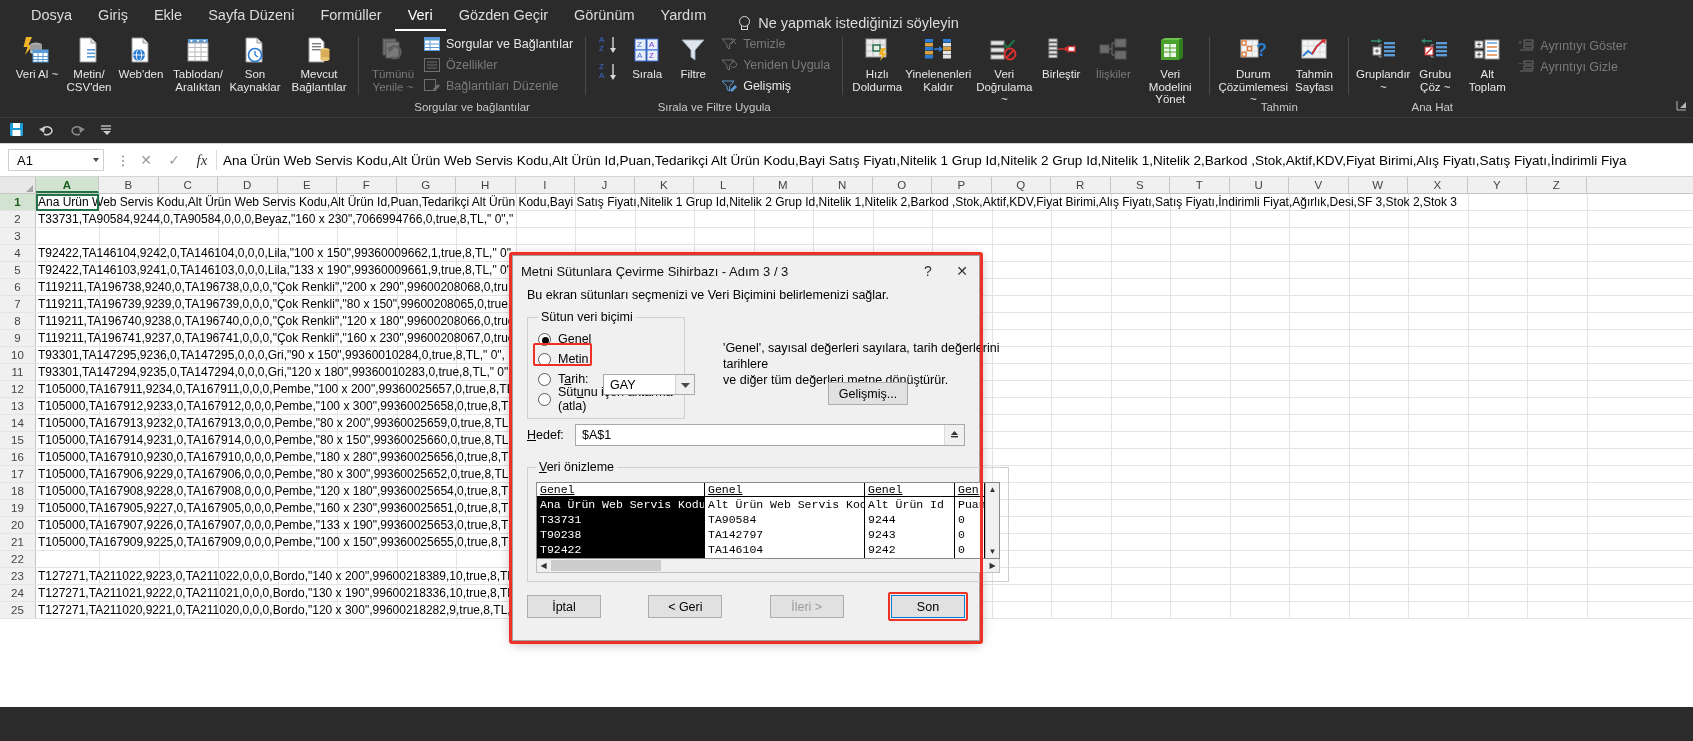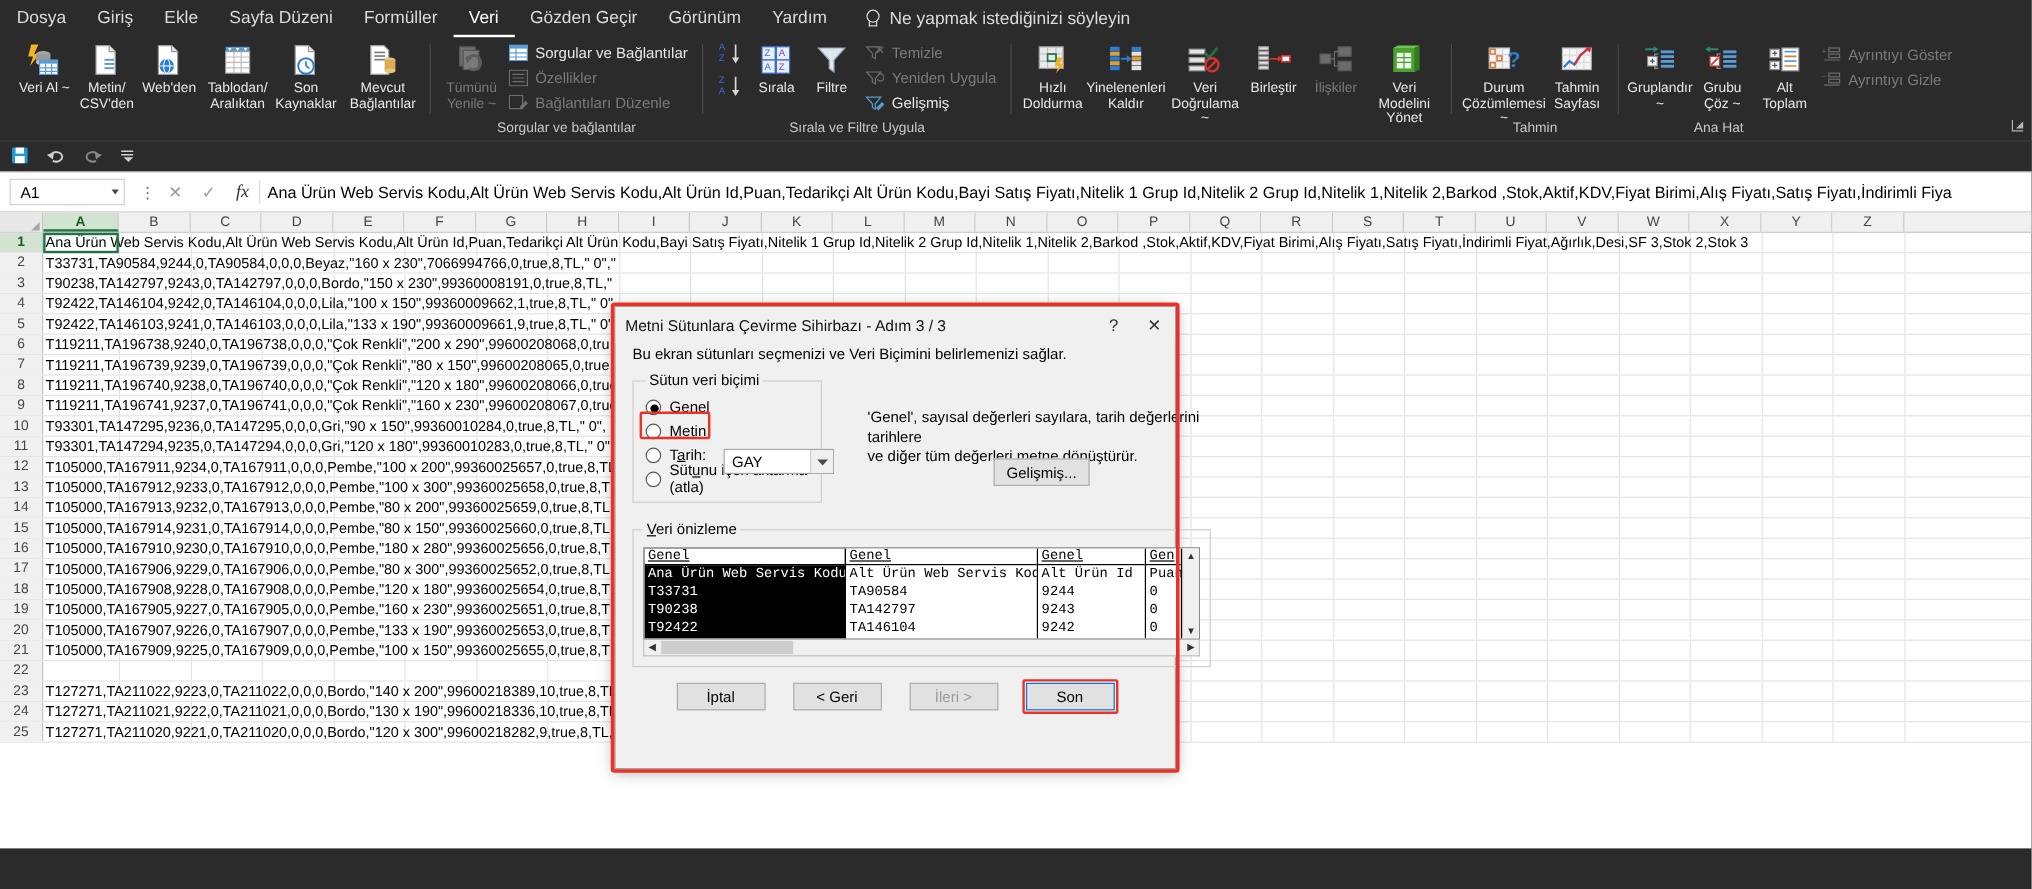--- a/index.html
+++ b/index.html
@@ -8,22 +8,22 @@
     width:1693px; height:741px;
     font-family:"Liberation Sans", sans-serif;
     background:#2b2b2b;
     overflow:hidden;
     position:relative;
   }
 
   
   .ribbon-wrap { background:#2b2b2b; color:#e8e8e8; }
   .tabs {
-    display:flex; align-items:center; height:31px;
-    padding-left:1px; font-size:14.5px;
+    display:flex; align-items:flex-end; height:31px;
+    padding-left:18px; font-size:14.5px;
   }
   .tab { padding:0 13px; height:31px; line-height:31px; color:#dcdcdc; white-space:nowrap; }
   .tab.active { color:#ffffff; border-bottom:2px solid #ffffff; }
   .tellme { display:flex; align-items:center; gap:8px; margin-left:18px; color:#dcdcdc; font-size:14.5px; }
   .bulb { width:13px; height:15px; position:relative; display:inline-block; }
   .bulb:before{ content:""; position:absolute; left:2px; top:0; width:9px; height:9px; border:1.4px solid #d8d8d8; border-radius:50%;}
   .bulb:after{ content:""; position:absolute; left:4px; top:9px; width:5px; height:4px; border:1.4px solid #d8d8d8; border-top:none;}
 
   .ribbon {
     height:86px; display:flex; align-items:stretch; position:relative;
@@ -167,21 +167,21 @@
   .pcol .cell { padding-left:3px; height:15px; line-height:15px; white-space:nowrap; }
   .pcol.selcol { background:#000; color:#fff; }
   .pcol.selcol .hd { background:#fff; color:#000; }
   .vscroll { width:14px; background:#f0f0f0; border-left:1px solid #c0c0c0; display:flex; flex-direction:column; justify-content:space-between; }
   .vscroll .ar { height:13px; display:flex; align-items:center; justify-content:center; font-size:8px; color:#333; background:#f0f0f0;}
   .hscroll { height:14px; background:#f0f0f0; border:1px solid #c0c0c0; border-top:none; display:flex; align-items:center; }
   .hscroll .ar { width:13px; text-align:center; font-size:8px; color:#333; }
   .hscroll .thumb { width:110px; height:11px; background:#cdcdcd; margin-left:1px; }
   .hscroll .track { flex:1; }
 
-  .dlg-buttons { display:flex; justify-content:center; gap:23px; margin-top:13px; }
+  .dlg-buttons { display:flex; justify-content:space-between; gap:23px; margin-top:13px; }
   .dbtn {
     width:74px; height:23px; border:1px solid #adadad; background:#e1e1e1;
     font-size:12.5px; display:flex; align-items:center; justify-content:center; color:#000;
   }
   .dbtn.dim { color:#9a9a9a; }
   .dbtn.primary { border:1px solid #0078d7; background:#e1e1e1; }
   .dbtn-hl { position:relative; }
   .dbtn-hl:before {
     content:""; position:absolute; left:-4px; top:-4px; right:-4px; bottom:-4px;
     border:2px solid #ee3124; border-radius:2px;
@@ -826,21 +826,20 @@
             <div class="vline" style="left: 1074.5px;"></div>
             <div class="vline" style="left: 1134px;"></div>
             <div class="vline" style="left: 1193.5px;"></div>
             <div class="vline" style="left: 1253px;"></div>
             <div class="vline" style="left: 1312.5px;"></div>
             <div class="vline" style="left: 1372px;"></div>
             <div class="vline" style="left: 1431.5px;"></div>
             <div class="vline" style="left: 1491px;"></div>
             <div class="vline" style="left: 1550.5px;"></div>
           </div>
-          <div class="celltext">T90238,TA142797,9243,0,TA142797,0,0,0,Bordo,"150 x 230",99360008191,0,true,8,TL,"</div>
         </div>
       </div>
       <div class="row">
         <div class="rh">4</div>
         <div class="cells">
           <div class="gridlines">
             <div class="vline" style="left: 63px;"></div>
             <div class="vline" style="left: 122.5px;"></div>
             <div class="vline" style="left: 182px;"></div>
             <div class="vline" style="left: 241.5px;"></div>
@@ -1630,20 +1629,32 @@
         </span>
       </div>
 
       <div class="side-note">
         <div>'Genel', sayısal değerleri sayılara, tarih değerlerini tarihlere</div>
         <div>ve diğer tüm değerleri metne dönüştürür.</div>
       </div>
       <div class="adv-btn">Gelişmiş...</div>
     </div>
 
+    <div class="hedef-row">
+      <span class="lbl"><span class="u">H</span>edef:</span>
+      <div class="hedef-inp">
+        <span>$A$1</span>
+        <span class="picker">
+          <svg width="11" height="11" viewBox="0 0 11 11">
+            <polygon points="5.5,1 9,5 2,5" fill="#333"></polygon>
+            <rect x="2" y="6" width="7" height="1.4" fill="#333"></rect>
+          </svg>
+        </span>
+      </div>
+    </div>
 
     <fieldset class="prev">
       <legend><span class="u">V</span>eri önizleme</legend>
       <div class="prevwrap">
         <div class="prevtable" id="preview-table">
             <div class="pcol selcol" style="width: 168px;">
               <div class="hd">Genel</div>
               <div class="cell">Ana Ürün Web Servis Kodu</div>
               <div class="cell">T33731</div>
               <div class="cell">T90238</div>

